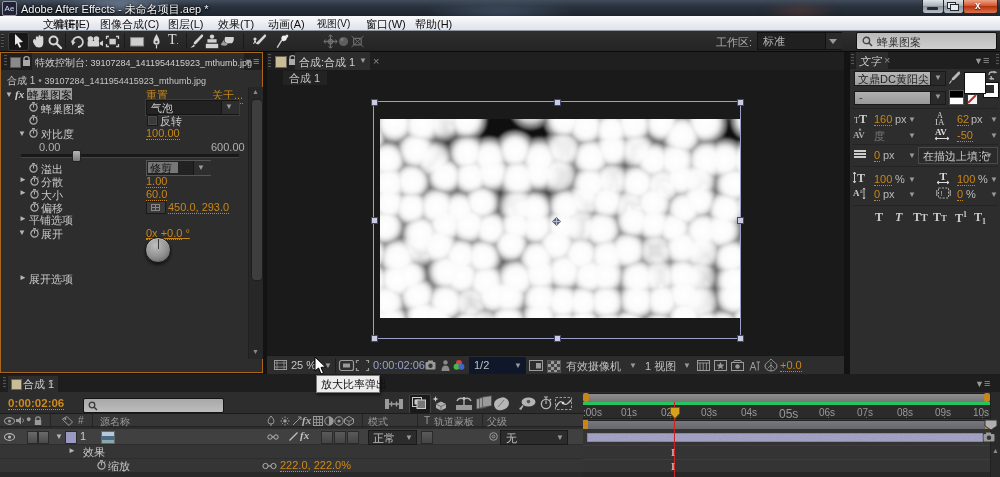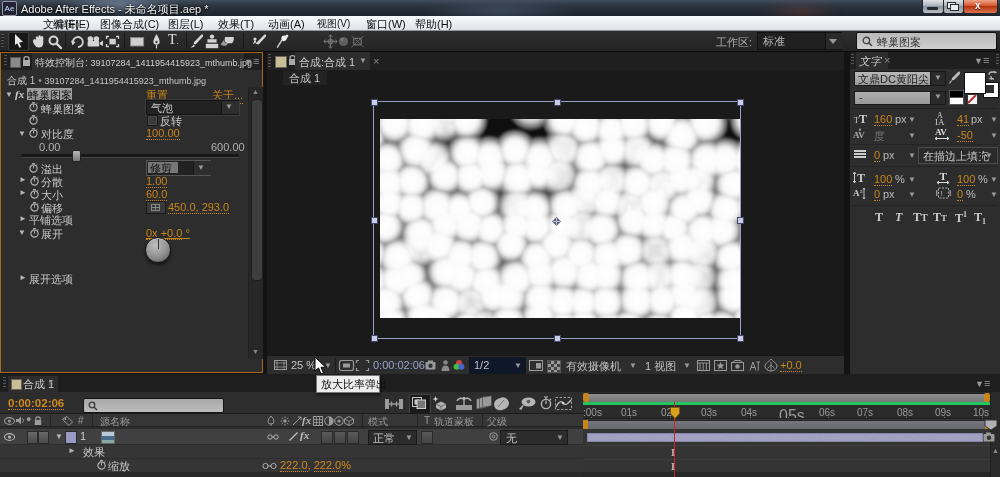--- a/index.html
+++ b/index.html
@@ -608,21 +608,21 @@
  <div class="abs" style="left:2px;top:56px;width:146px;height:1px;background:#242424;"></div>
 
  <div class="txt" style="left:4px;top:60px;color:#ccc;font-family:'Liberation Serif',serif;"><span style="font-size:8px;">T</span><span style="font-size:12px;font-weight:bold;">T</span></div>
  <div class="txt" style="left:24px;top:61px;color:#c8861a;border-bottom:1px dotted #c8861a;">160</div>
  <div class="txt" style="left:45px;top:61px;color:#bbb;">px</div>
  <div class="txt" style="left:58px;top:63px;color:#999;font-size:8px;">▼</div>
  <svg style="left:84px;top:59px;" width="12" height="14" viewBox="0 0 12 14">
         <text x="3" y="7" font-family="Liberation Serif" font-size="8" fill="#ccc">A</text>
         <text x="1" y="14" font-family="Liberation Serif" font-size="9" fill="#ccc">IA</text>
       </svg>
- <div class="txt" style="left:107px;top:61px;color:#c8861a;border-bottom:1px dotted #c8861a;">41</div>
+ <div class="txt" style="left:107px;top:61px;color:#c8861a;border-bottom:1px dotted #c8861a;">62</div>
  <div class="txt" style="left:121px;top:61px;color:#bbb;">px</div>
  <div class="txt" style="left:140px;top:63px;color:#999;font-size:8px;">▼</div>
 
  <svg style="left:3px;top:76px;" width="15" height="13" viewBox="0 0 15 13">
         <text x="0" y="10" font-family="Liberation Serif" font-size="9" font-weight="bold" fill="#aaa">AV</text>
         <path d="M7 0 L5.5 2.5 L8.5 2.5 Z" fill="#aaa"></path>
       </svg>
  <div class="txt" style="left:24px;top:77px;color:#777;">度</div>
  <div class="txt" style="left:58px;top:79px;color:#999;font-size:8px;">▼</div>
  <svg style="left:84px;top:75px;" width="16" height="14" viewBox="0 0 16 14">
@@ -876,21 +876,21 @@
   <div class="abs" style="left:2px;top:1px;width:403px;height:8px;background:linear-gradient(180deg,#8e8e8e,#767676);border:1px solid #1e1e1e;border-radius:4px;"></div>
   <div class="abs" style="left:0px;top:1px;width:6px;height:9px;background:#c8861a;border-radius:2px;"></div>
   <div class="abs" style="left:401px;top:1px;width:6px;height:9px;background:#c8861a;border-radius:2px;"></div>
 
   <div class="abs" style="left:0;top:10px;width:407px;height:16px;background:#2b2b2b;border-top:3px solid #22c55e;" id="ruler">
           <div class="txt" style="left:0px;top:2px;color:#9a9a9a;font-size:10px;">:00s</div>
           <div class="txt" style="left:38px;top:2px;color:#9a9a9a;font-size:10px;">01s</div>
           <div class="txt" style="left:78px;top:2px;color:#9a9a9a;font-size:10px;">02s</div>
           <div class="txt" style="left:118px;top:2px;color:#9a9a9a;font-size:10px;">03s</div>
           <div class="txt" style="left:158px;top:2px;color:#9a9a9a;font-size:10px;">04s</div>
-          <div class="txt" style="left:196px;top:2px;color:#9a9a9a;font-size:16px;">05s</div>
+          <div class="txt" style="left:196px;top:2px;color:#9a9a9a;font-size:12px;">05s</div>
           <div class="txt" style="left:236px;top:2px;color:#9a9a9a;font-size:10px;">06s</div>
           <div class="txt" style="left:274px;top:2px;color:#9a9a9a;font-size:10px;">07s</div>
           <div class="txt" style="left:314px;top:2px;color:#9a9a9a;font-size:10px;">08s</div>
           <div class="txt" style="left:352px;top:2px;color:#9a9a9a;font-size:10px;">09s</div>
           <div class="txt" style="left:390px;top:2px;color:#9a9a9a;font-size:10px;">10s</div>
           <div class="abs" style="left:8px;top:12px;width:1px;height:4px;background:#777;"></div>
           <div class="abs" style="left:47px;top:12px;width:1px;height:4px;background:#777;"></div>
           <div class="abs" style="left:87px;top:12px;width:1px;height:4px;background:#777;"></div>
           <div class="abs" style="left:127px;top:12px;width:1px;height:4px;background:#777;"></div>
           <div class="abs" style="left:167px;top:12px;width:1px;height:4px;background:#777;"></div>

